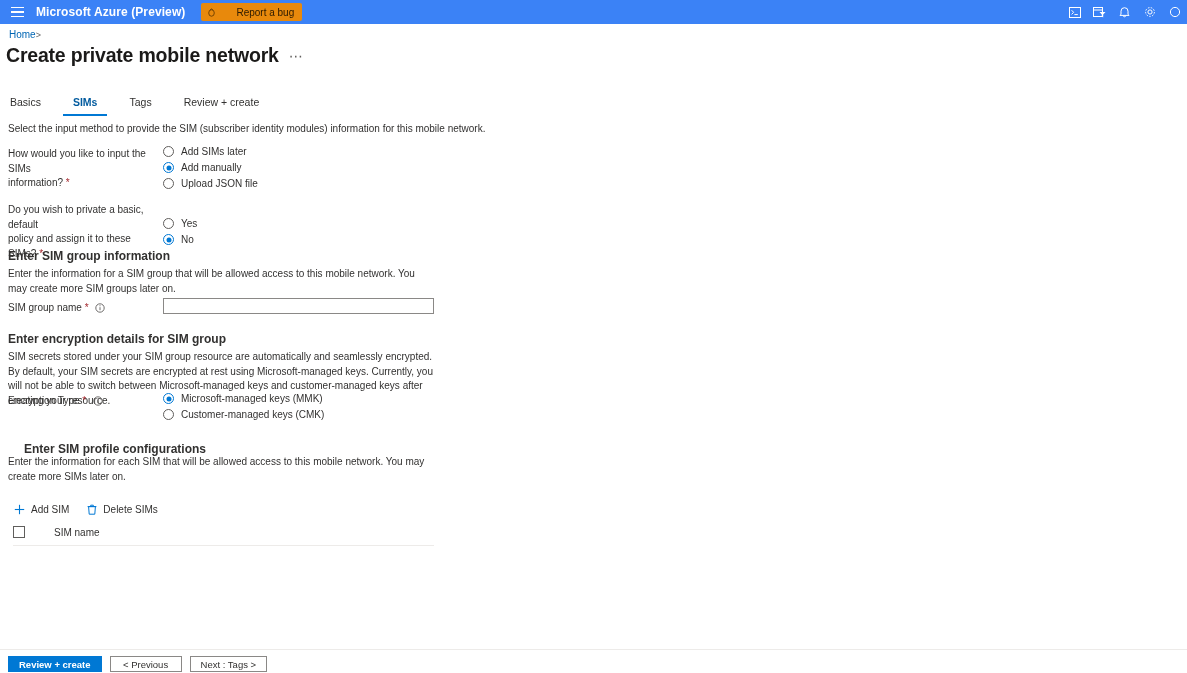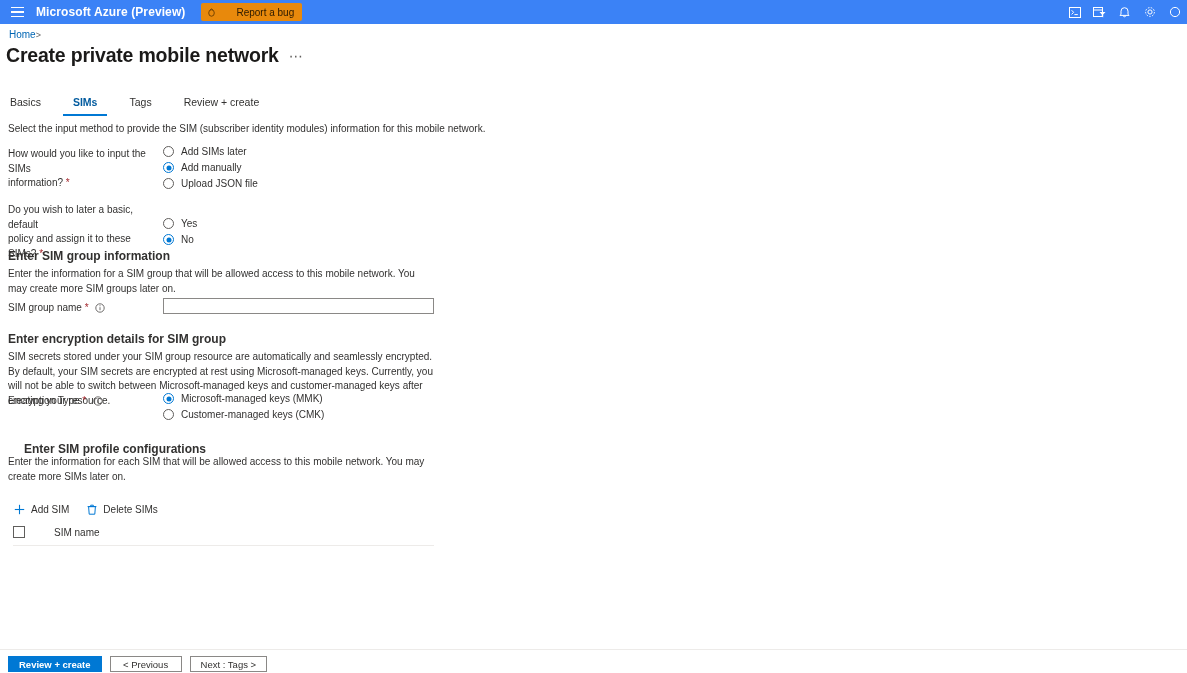--- a/index.html
+++ b/index.html
@@ -262,21 +262,21 @@
       <span class="dot"></span>
       <span class="rlabel">Add manually</span>
     </div>
     <div class="radio">
       <span class="dot"></span>
       <span class="rlabel">Upload JSON file</span>
     </div>
   </div>
 
   <div class="fieldlabel" style="left:8px; top:203px; width:150px;">
-    <span>Do you wish to later a basic, default</span><br>
+    <span>Do you wish to private a basic, default</span><br>
     <span>policy and assign it to these SIMs?</span>
     <span class="req">*</span>
   </div>
   <div class="radiogroup" style="left:163px; top:216px;">
     <div class="radio">
       <span class="dot"></span>
       <span class="rlabel">Yes</span>
     </div>
     <div class="radio on">
       <span class="dot"></span>

